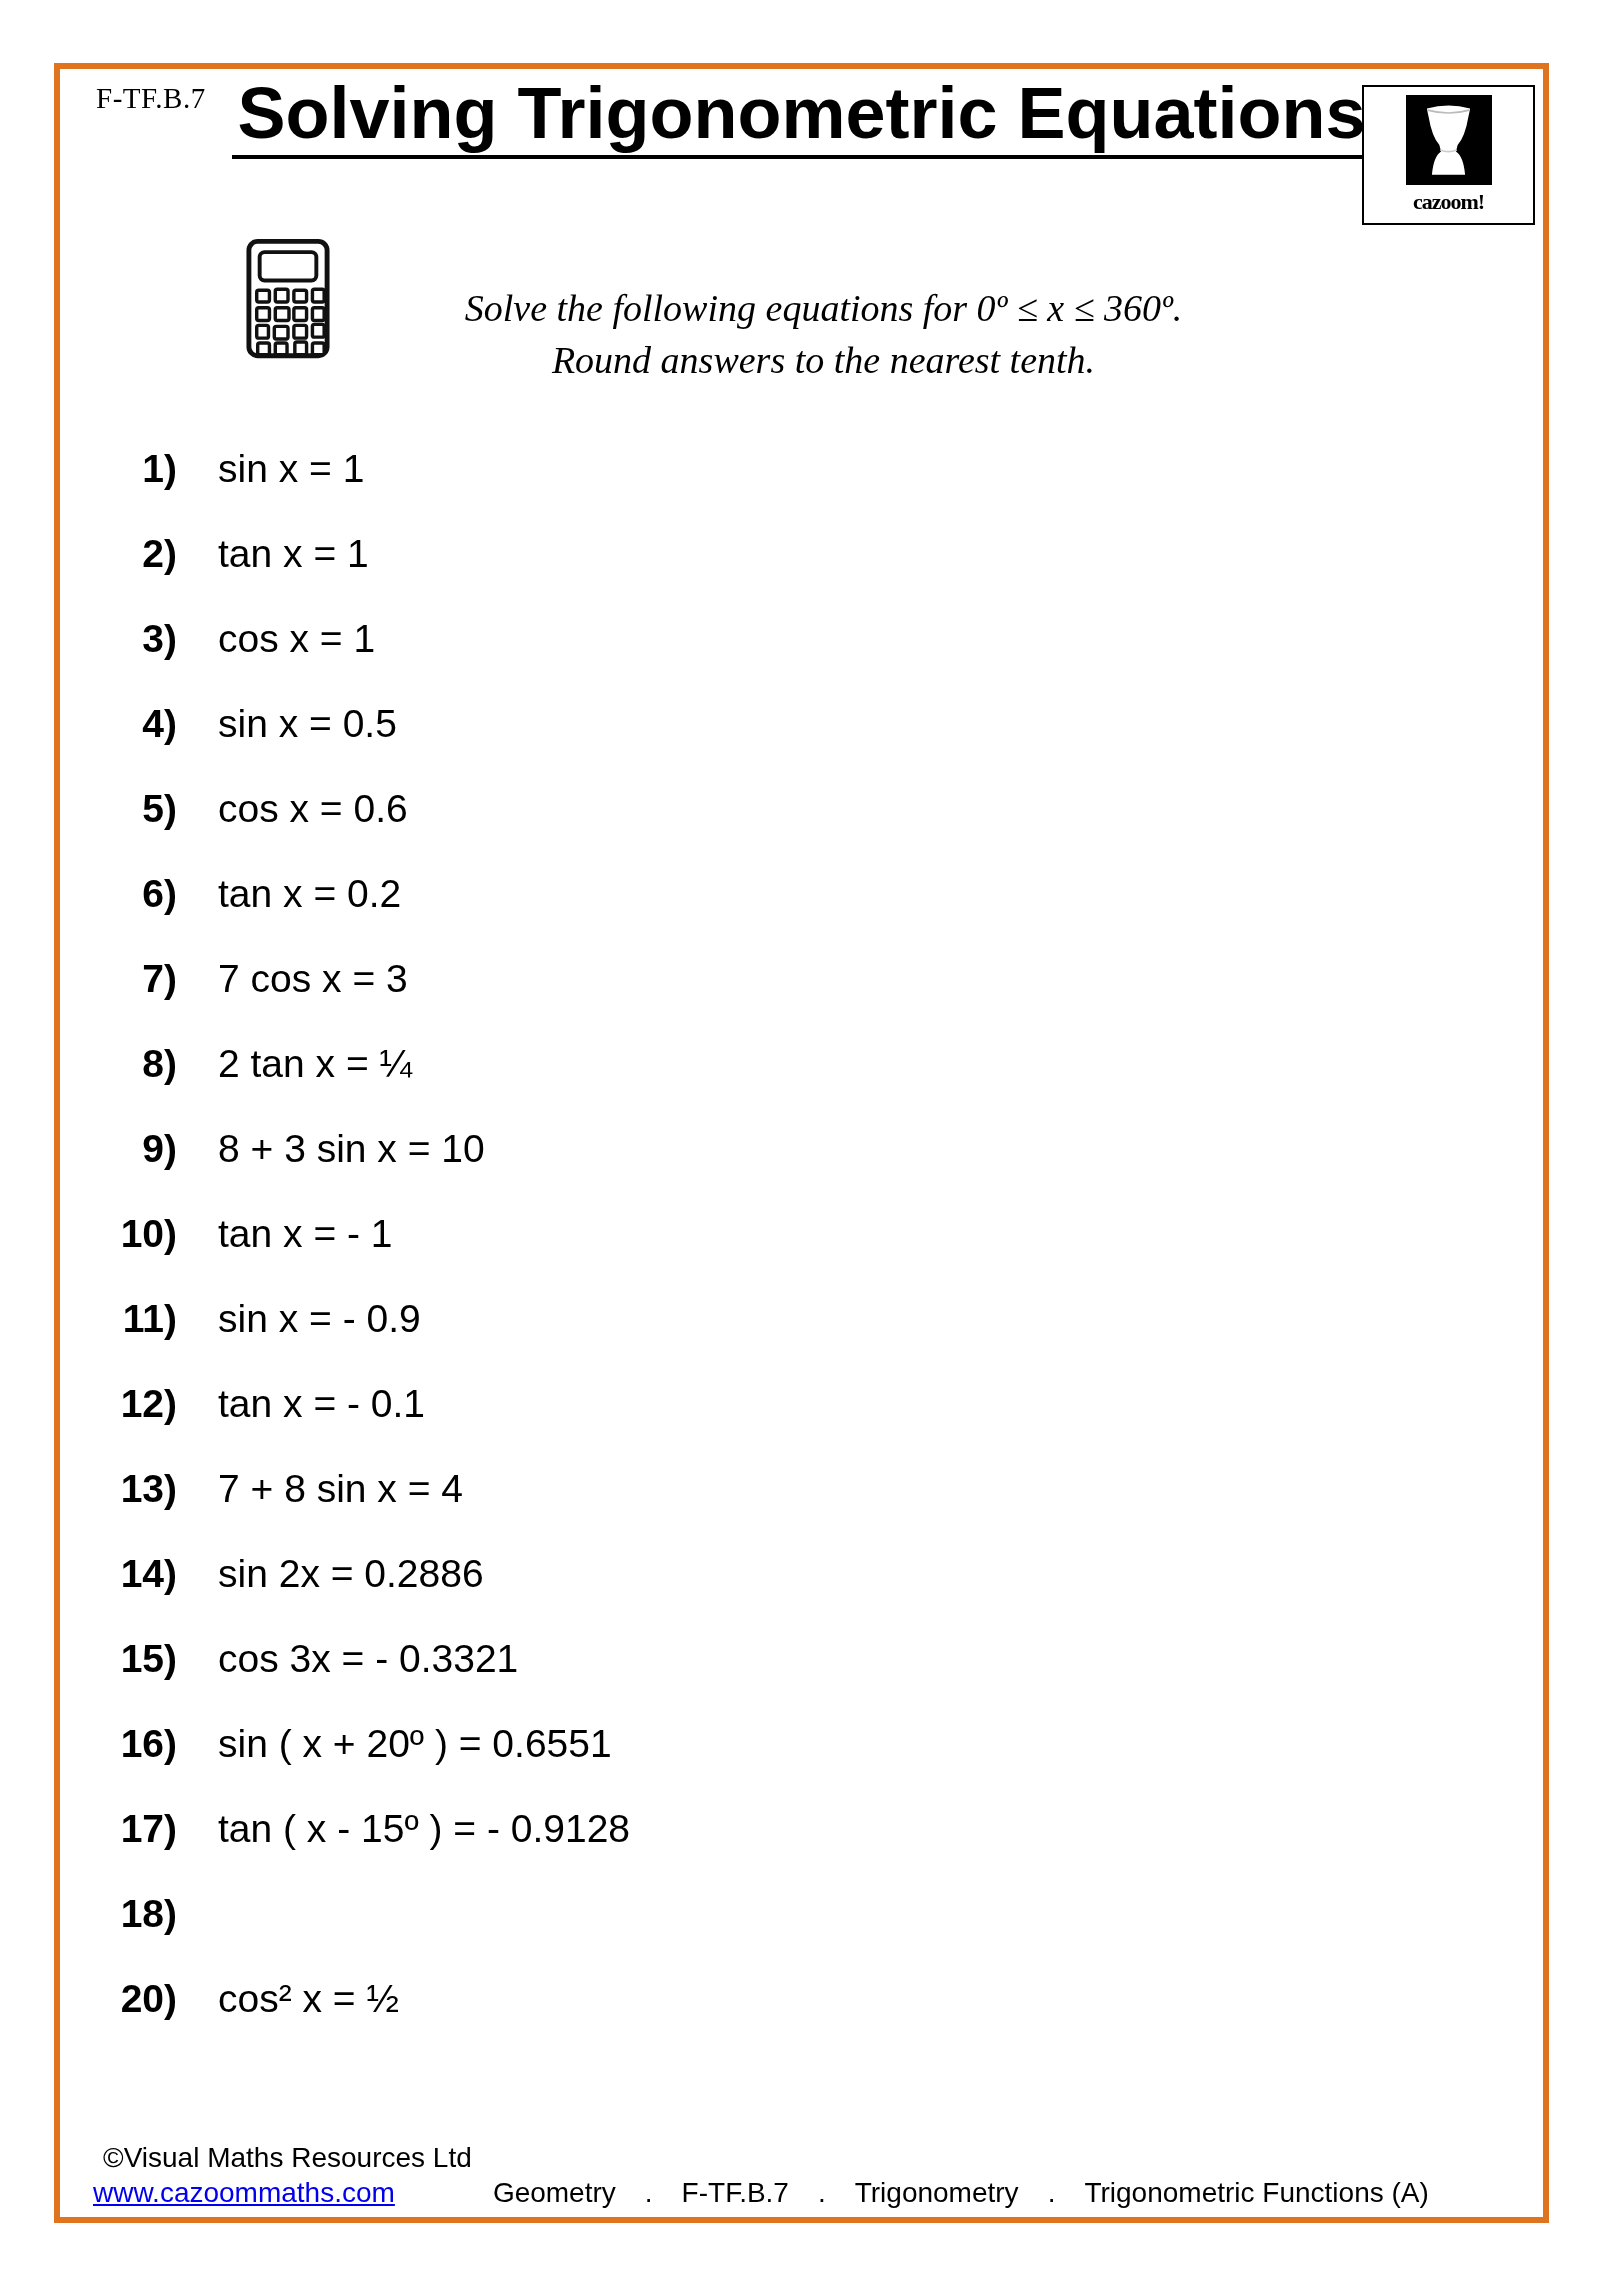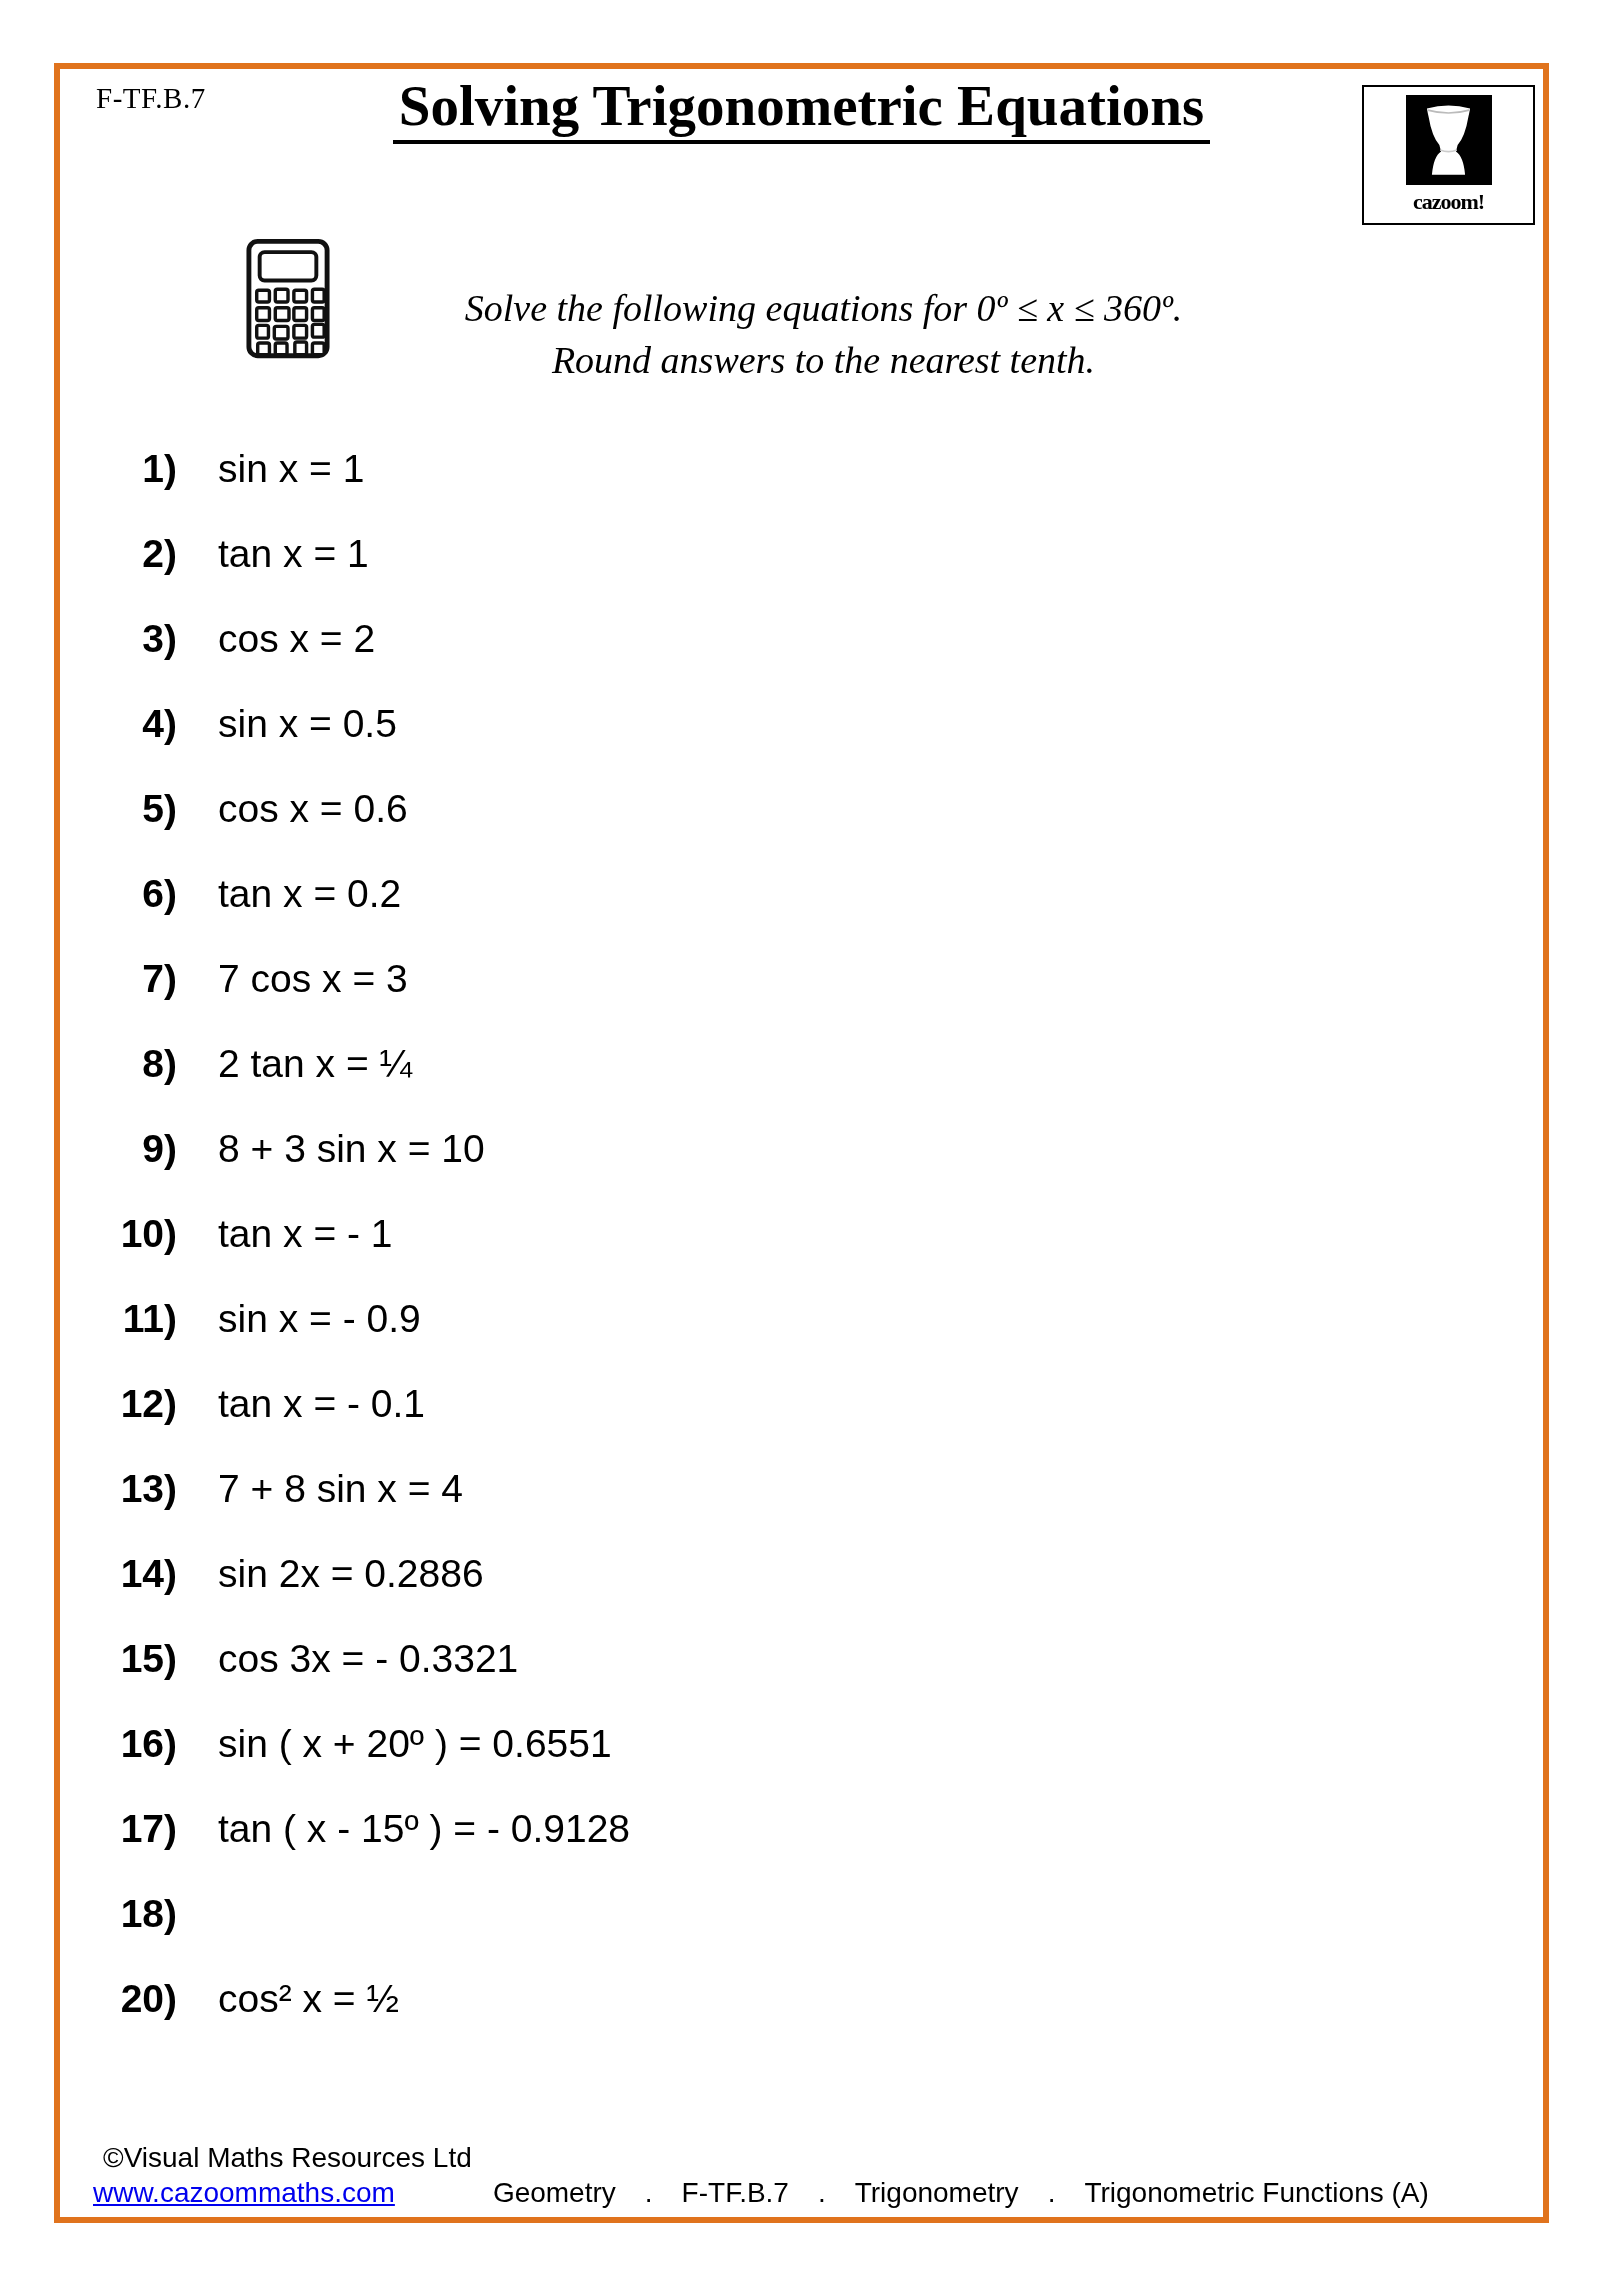--- a/index.html
+++ b/index.html
@@ -31,23 +31,23 @@
   }
   #title-wrap {
     position: absolute;
     left: 54px;
     top: 76px;
     width: 1495px;
     text-align: center;
   }
   #page-title {
     display: inline-block;
-    font-family: Liberation Serif, serif;
+    font-family: Liberation Sans, sans-serif;
     font-weight: bold;
-    font-size: 57px;
+    font-size: 72px;
     line-height: 1.05;
     border-bottom: 4.9px solid #000;
     padding: 0 5.9px 3.9px 5.9px;
     letter-spacing: 0px;
   }
   #logo-box {
     position: absolute;
     left: 1362px;
     top: 85px;
     width: 173px;
@@ -208,21 +208,21 @@
   <li>
       <span class="qnum">1)</span>
       <span class="qtext">sin x = 1</span>
     </li>
   <li>
       <span class="qnum">2)</span>
       <span class="qtext">tan x = 1</span>
     </li>
   <li>
       <span class="qnum">3)</span>
-      <span class="qtext">cos x = 2</span>
+      <span class="qtext">cos x = 1</span>
     </li>
   <li>
       <span class="qnum">4)</span>
       <span class="qtext">sin x = 0.5</span>
     </li>
   <li>
       <span class="qnum">5)</span>
       <span class="qtext">cos x = 0.6</span>
     </li>
   <li>

